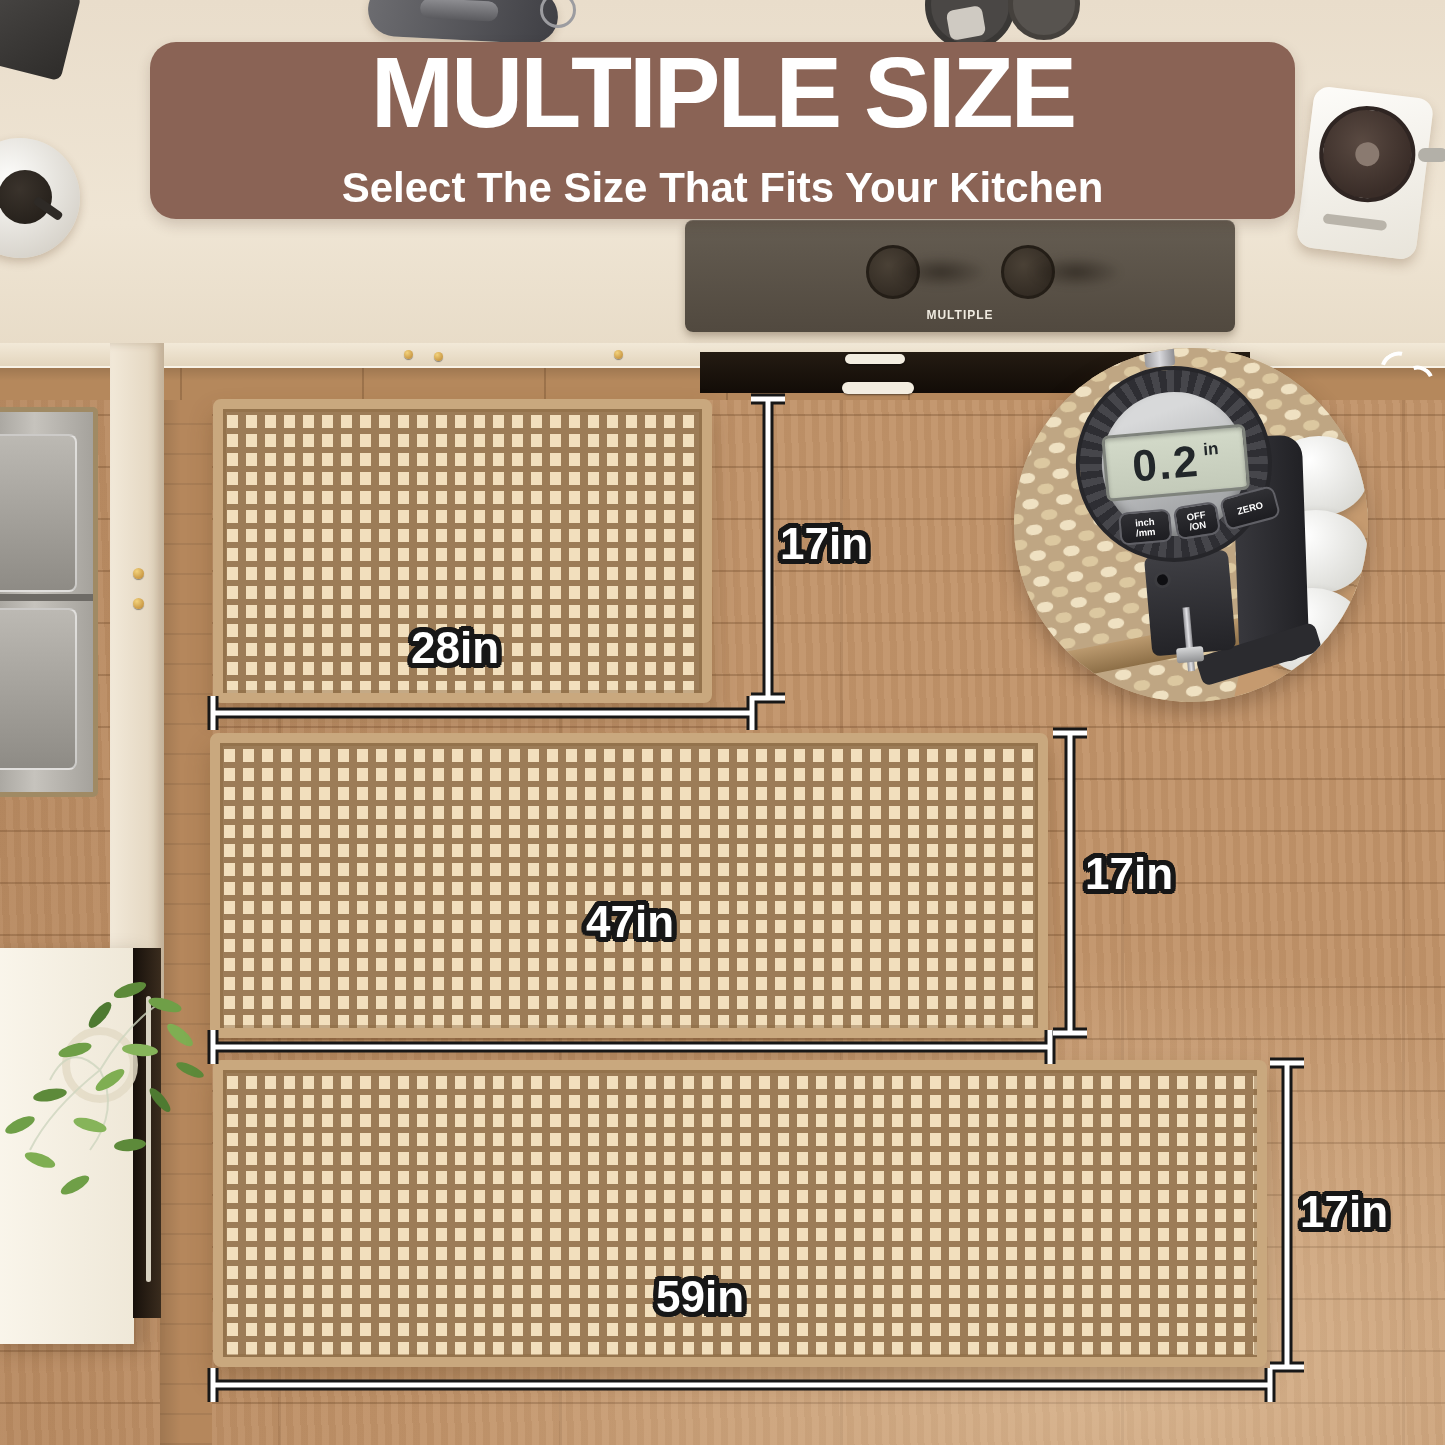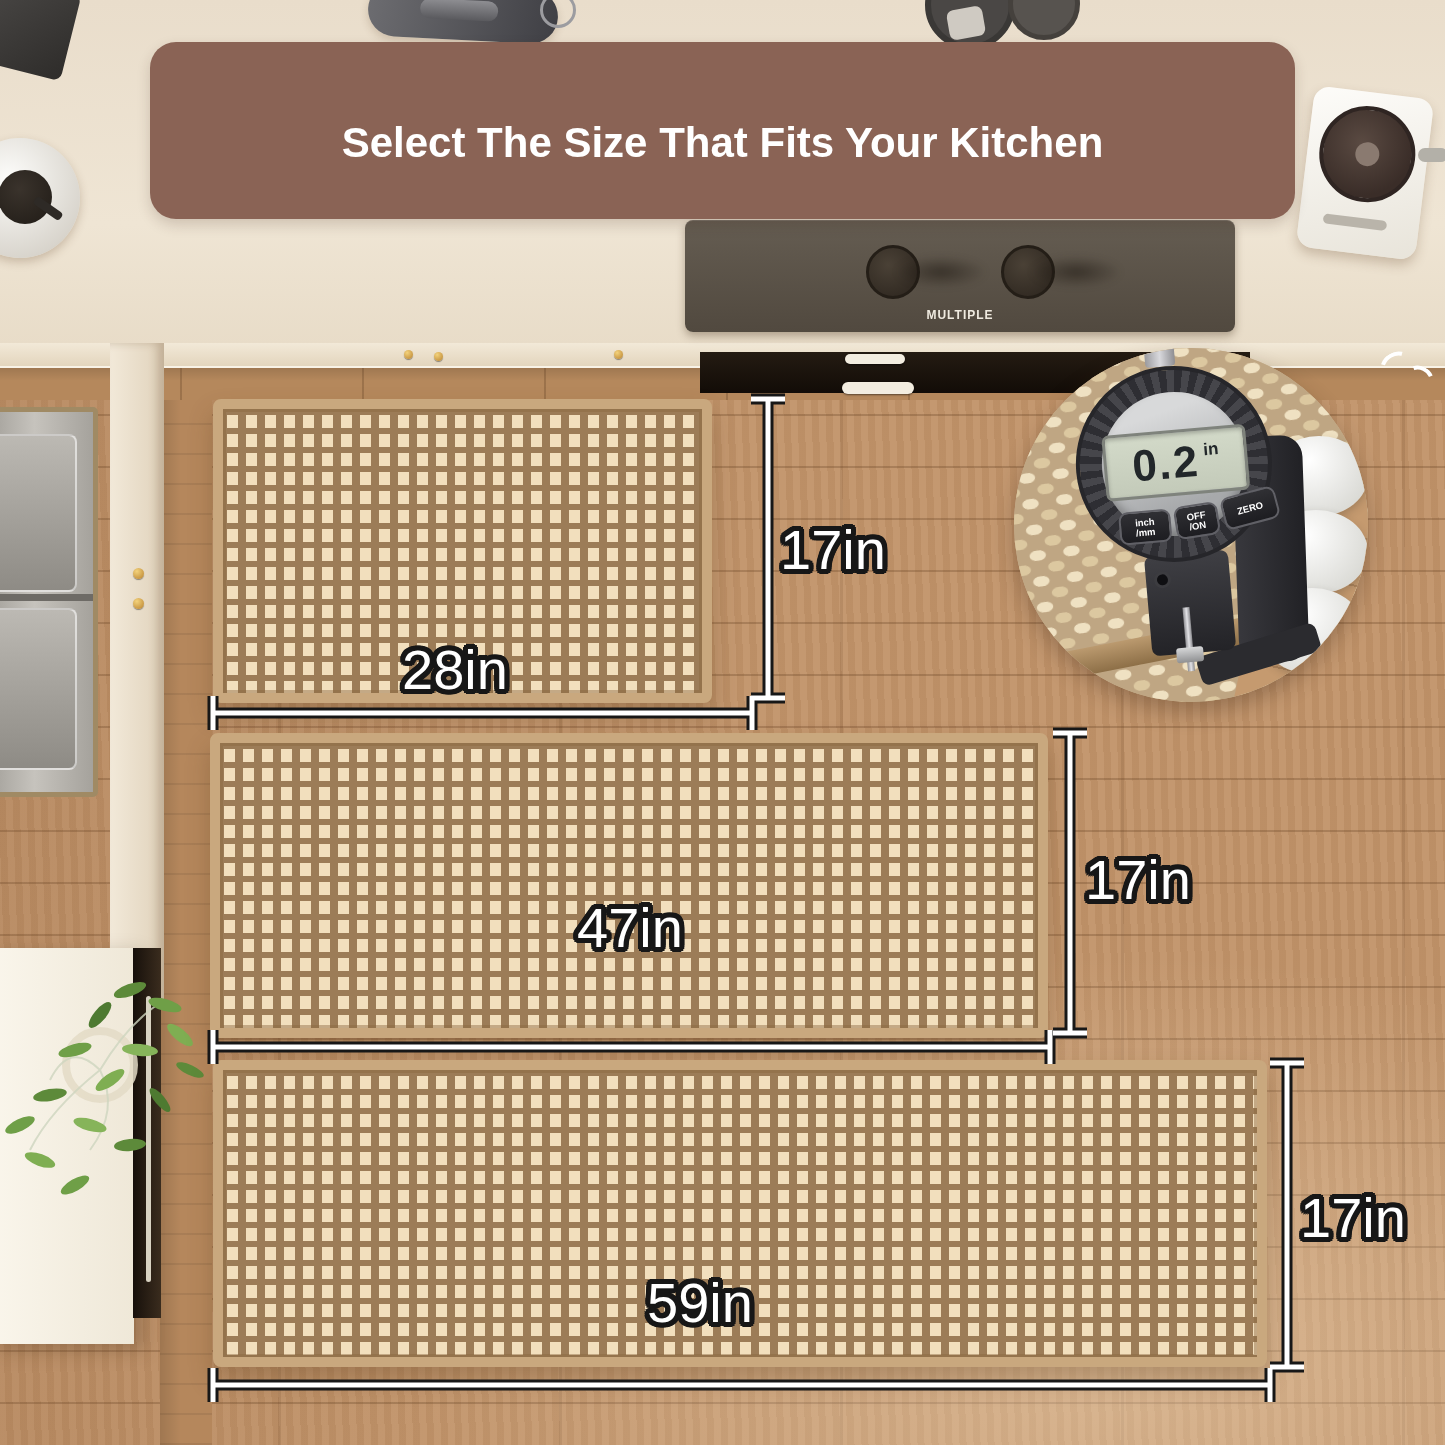--- a/index.html
+++ b/index.html
@@ -128,21 +128,21 @@
     background-image:
       repeating-linear-gradient(180deg, #9c7c57 0 6px, rgba(0,0,0,0) 6px 19px),
       repeating-linear-gradient(90deg, rgba(0,0,0,0) 0 4px, #f2dfbd 4px 15px, rgba(0,0,0,0) 15px 19px);
     box-shadow:0 14px 24px rgba(88,58,28,.30), inset 0 0 0 3px rgba(140,105,65,.45);
   }
   .rug-small{left:213px;top:399px;width:499px;height:304px;}
   .rug-medium{left:210px;top:733px;width:838px;height:305px;}
   .rug-large{left:213px;top:1060px;width:1054px;height:307px;}
   
   .size-label{
-    position:absolute;z-index:30;color:#fff;font-size:56px;font-weight:400;line-height:1;
+    position:absolute;z-index:30;color:#fff;font-size:44px;font-weight:700;line-height:1;
     text-shadow:
       -4px -4px 0 #171717, 0 -5px 0 #171717, 4px -4px 0 #171717,
       -5px 0 0 #171717, 5px 0 0 #171717,
       -4px 4px 0 #171717, 0 5px 0 #171717, 4px 4px 0 #171717,
       -2px -5px 0 #171717, 2px -5px 0 #171717, -5px -2px 0 #171717, 5px -2px 0 #171717,
       -5px 2px 0 #171717, 5px 2px 0 #171717, -2px 5px 0 #171717, 2px 5px 0 #171717;
   }
   .center-x{transform:translateX(-50%);}
   .dim-svg{position:absolute;inset:0;width:1445px;height:1445px;z-index:25;pointer-events:none;}
   
@@ -274,20 +274,21 @@
       <ellipse cx="180" cy="170" rx="15" ry="5" fill="#4e7a31" transform="rotate(50 180 170)"></ellipse>
       <ellipse cx="40" cy="195" rx="16" ry="6" fill="#6f9f47" transform="rotate(-25 40 195)"></ellipse>
       <ellipse cx="110" cy="195" rx="17" ry="6" fill="#86b45a" transform="rotate(15 110 195)"></ellipse>
       <ellipse cx="150" cy="215" rx="16" ry="6" fill="#5d8a3a" transform="rotate(-5 150 215)"></ellipse>
       <ellipse cx="60" cy="230" rx="16" ry="6" fill="#7fae52" transform="rotate(20 60 230)"></ellipse>
       <ellipse cx="95" cy="255" rx="16" ry="6" fill="#6f9f47" transform="rotate(-30 95 255)"></ellipse>
     </g>
   </svg>
 
   <div class="abs banner">
+    <div class="banner-title">MULTIPLE SIZE</div>
     <div class="banner-subtitle">Select The Size That Fits Your Kitchen</div>
   </div>
 
   <div class="rug rug-small"></div>
   <div class="rug rug-medium"></div>
   <div class="rug rug-large"></div>
 
   <svg class="dim-svg" viewBox="0 0 1445 1445">
     <path d="M213 696 L213 730 M213 713 L752 713 M752 696 L752 730
              M751 399 L785 399 M768 399 L768 698 M751 698 L785 698
@@ -296,21 +297,21 @@
              M213 1368 L213 1402 M213 1385 L1270 1385 M1270 1368 L1270 1402
              M1270 1063 L1304 1063 M1287 1063 L1287 1367 M1270 1367 L1304 1367" fill="none" stroke="#171717" stroke-width="11"></path>
     <path d="M213 696 L213 730 M213 713 L752 713 M752 696 L752 730
              M751 399 L785 399 M768 399 L768 698 M751 698 L785 698
              M213 1030 L213 1064 M213 1047 L1050 1047 M1050 1030 L1050 1064
              M1053 733 L1087 733 M1070 733 L1070 1033 M1053 1033 L1087 1033
              M213 1368 L213 1402 M213 1385 L1270 1385 M1270 1368 L1270 1402
              M1270 1063 L1304 1063 M1287 1063 L1287 1367 M1270 1367 L1304 1367" fill="none" stroke="#ffffff" stroke-width="5"></path>
   </svg>
 
-  <div class="size-label center-x" style="left:455px;top:642px;">28in</div>
+  <div class="size-label center-x" style="left:455px;top:626px;">28in</div>
   <div class="size-label" style="left:780px;top:522px;">17in</div>
   <div class="size-label center-x" style="left:630px;top:900px;">47in</div>
   <div class="size-label" style="left:1085px;top:852px;">17in</div>
   <div class="size-label center-x" style="left:700px;top:1275px;">59in</div>
   <div class="size-label" style="left:1300px;top:1190px;">17in</div>
 
   <div class="antler" style="left:1380px;top:352px;width:34px;height:30px;transform:rotate(-30deg);"></div>
   <div class="antler" style="left:1404px;top:366px;width:30px;height:26px;transform:rotate(25deg);"></div>
 
   <div class="abs gauge-circle">

